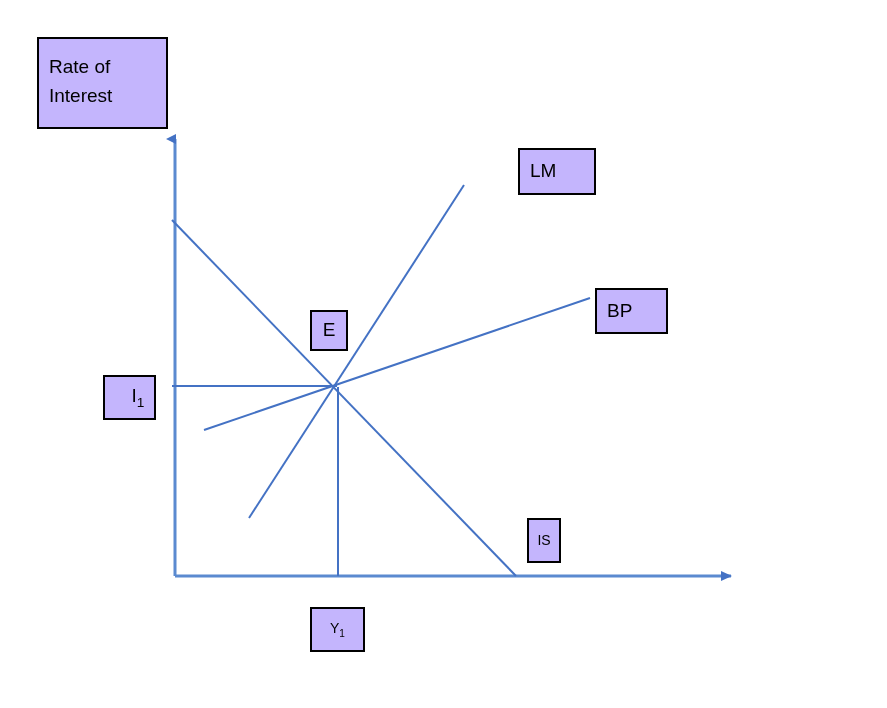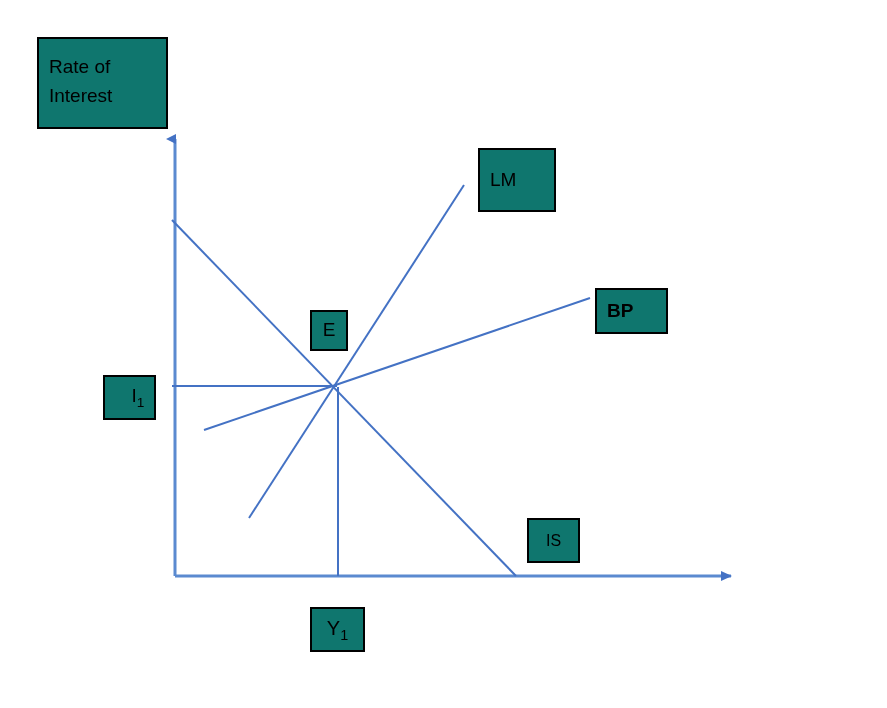--- a/index.html
+++ b/index.html
@@ -24,21 +24,21 @@
     position: absolute;
     left: 0;
     top: 0;
     width: 887px;
     height: 708px;
   }
   .label-box {
     position: absolute;
     box-sizing: border-box;
     border: 2px solid #000000;
-    background: #0f766e;
+    background: #c4b5fd;
     color: #000000;
     display: flex;
     flex-direction: column;
     justify-content: center;
     align-items: flex-start;
     padding: 4px 10px;
     line-height: 1.5;
     white-space: pre-line;
     font-family: "Liberation Sans", sans-serif;
   }
@@ -46,49 +46,48 @@
     display: block;
   }
   
   #box-rate-of-interest {
     left: 37px;  top: 37px;  width: 131px; height: 92px;
     font-size: 19px;
     justify-content: flex-start;
     padding-top: 14px;
   }
   #box-lm {
-    left: 478px; top: 148px; width: 78px;  height: 64px;
+    left: 518px; top: 148px; width: 78px;  height: 47px;
     font-size: 19px;
   }
   #box-bp {
     left: 595px; top: 288px; width: 73px;  height: 46px;
     font-size: 19px;
-    font-weight: bold;
   }
   #box-e {
     left: 310px; top: 310px; width: 38px;  height: 41px;
     font-size: 19px;
     align-items: center;
     padding-left: 0; padding-right: 0;
   }
   #box-i1 {
     left: 103px; top: 375px; width: 53px;  height: 45px;
     font-size: 19px;
     align-items: center;
     padding-left: 17px; padding-right: 0;
   }
   #box-is {
-    left: 527px; top: 518px; width: 53px;  height: 45px;
-    font-size: 16px;
+    left: 527px; top: 518px; width: 34px;  height: 45px;
+    font-size: 14px;
     align-items: center;
     padding-left: 0; padding-right: 0;
   }
   #box-y1 {
     left: 310px; top: 607px; width: 55px;  height: 45px;
-    font-size: 20px;
+    font-size: 14px;
     align-items: center;
     padding-left: 0; padding-right: 0;
   }
   #box-output {
     left: 613px; top: 630px; width: 122px; height: 52px;
     font-size: 19px;
   }
   .sub {
     font-size: 0.72em;
     vertical-align: sub;

